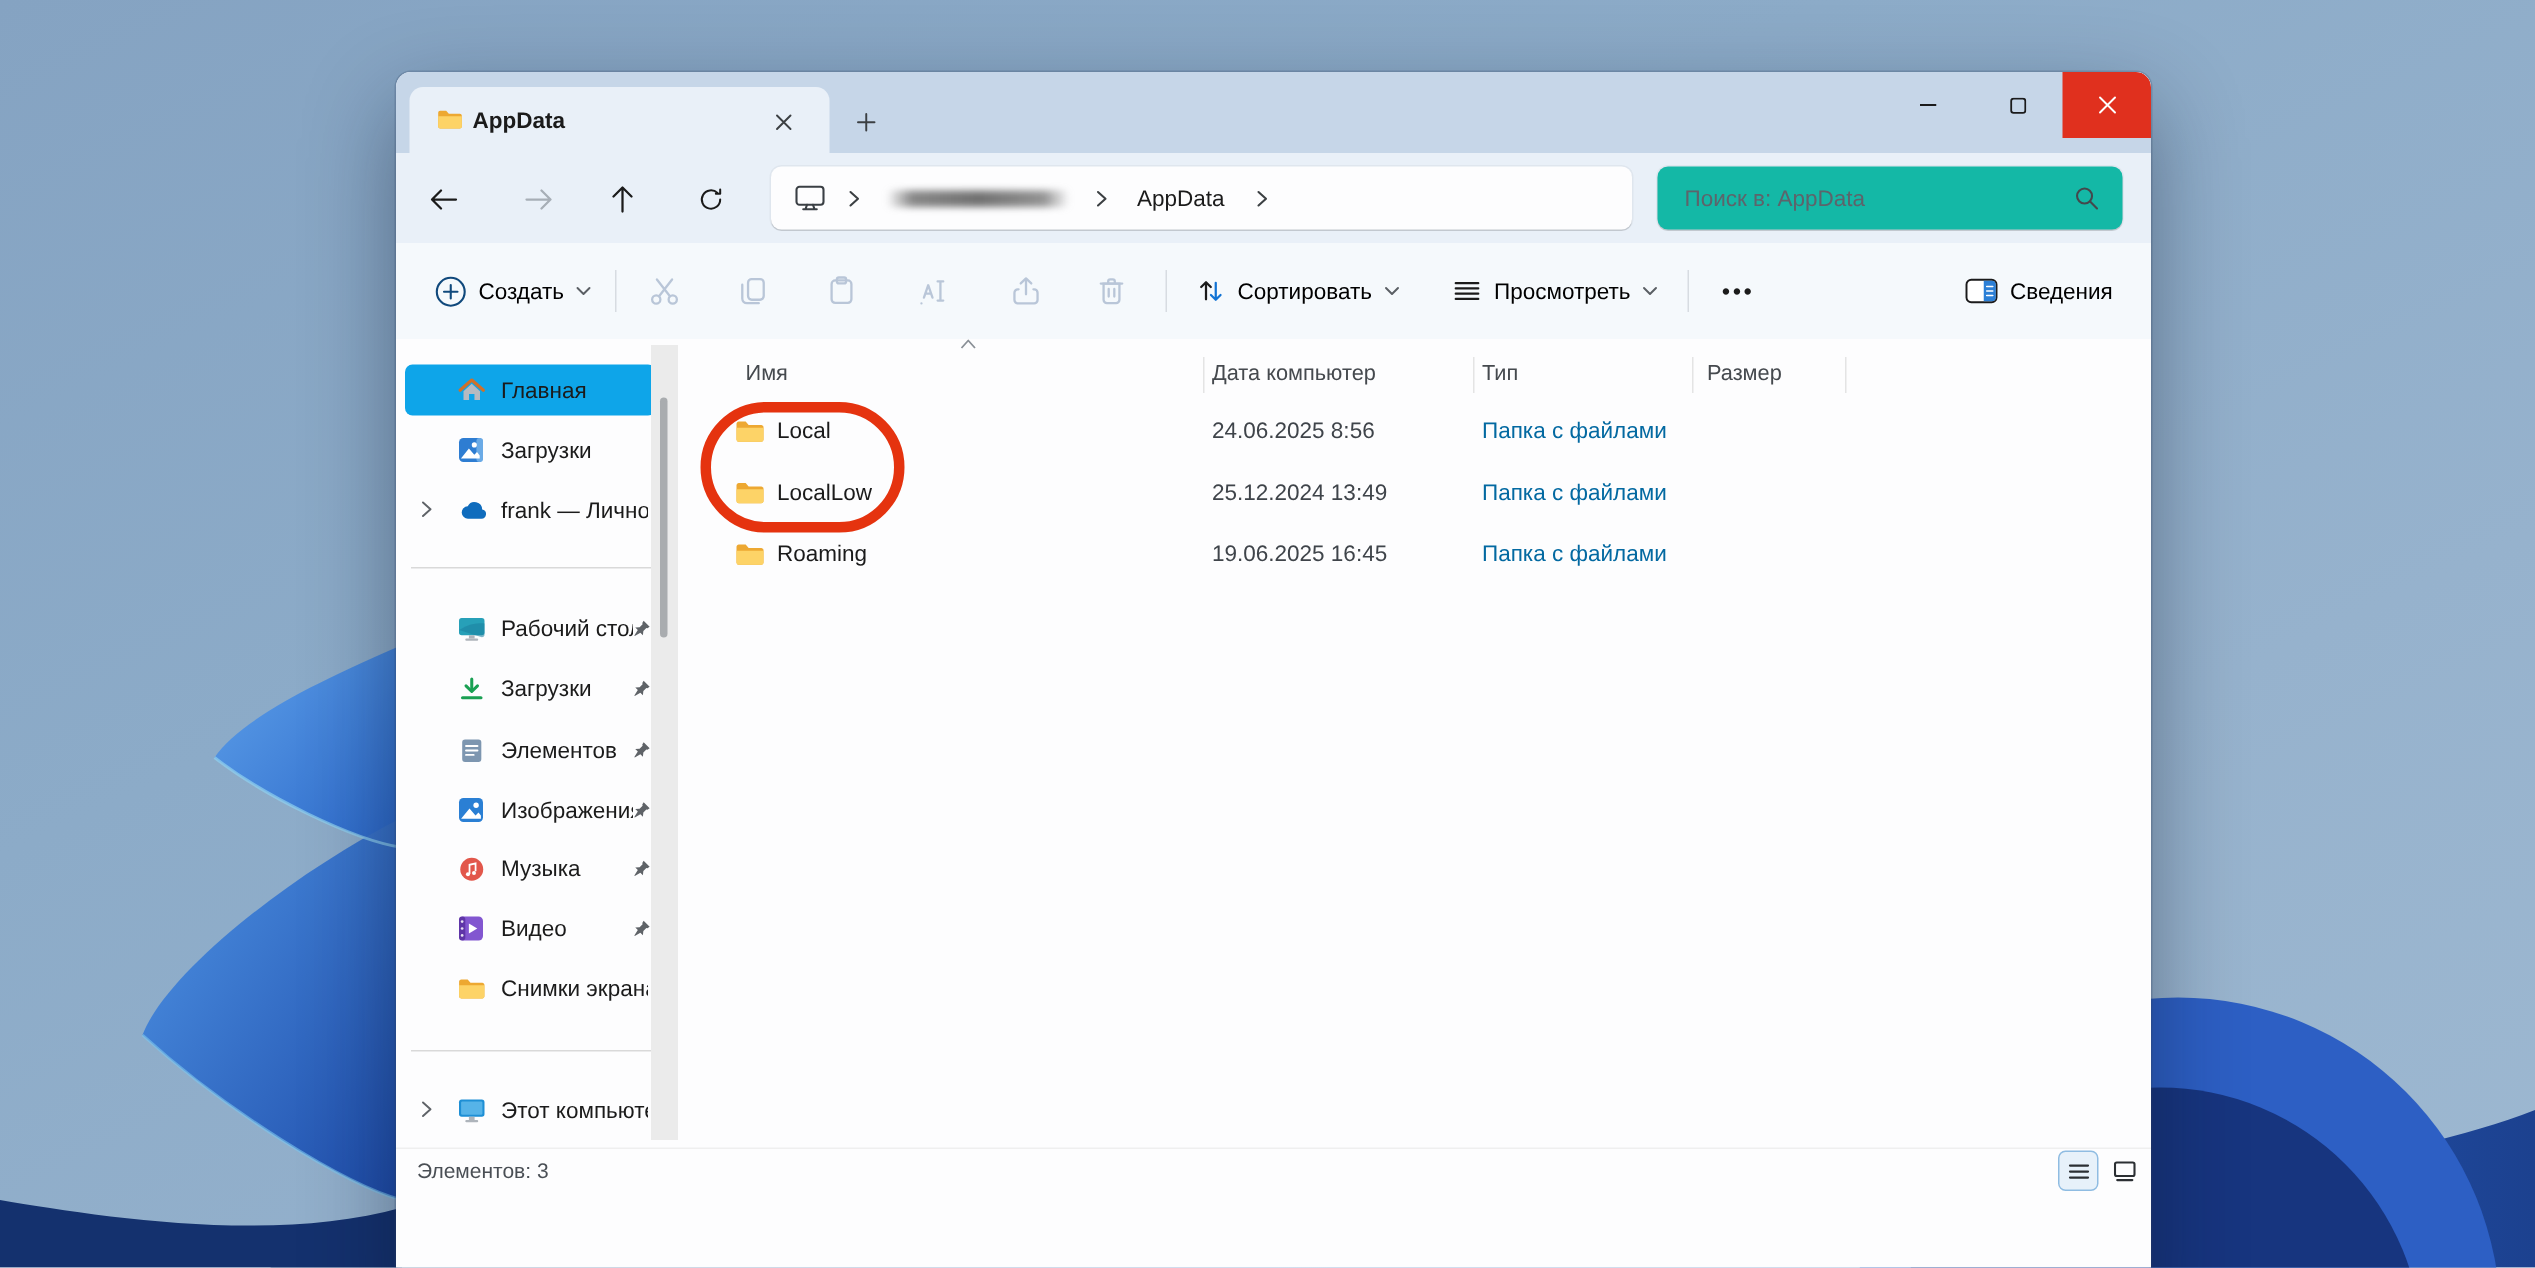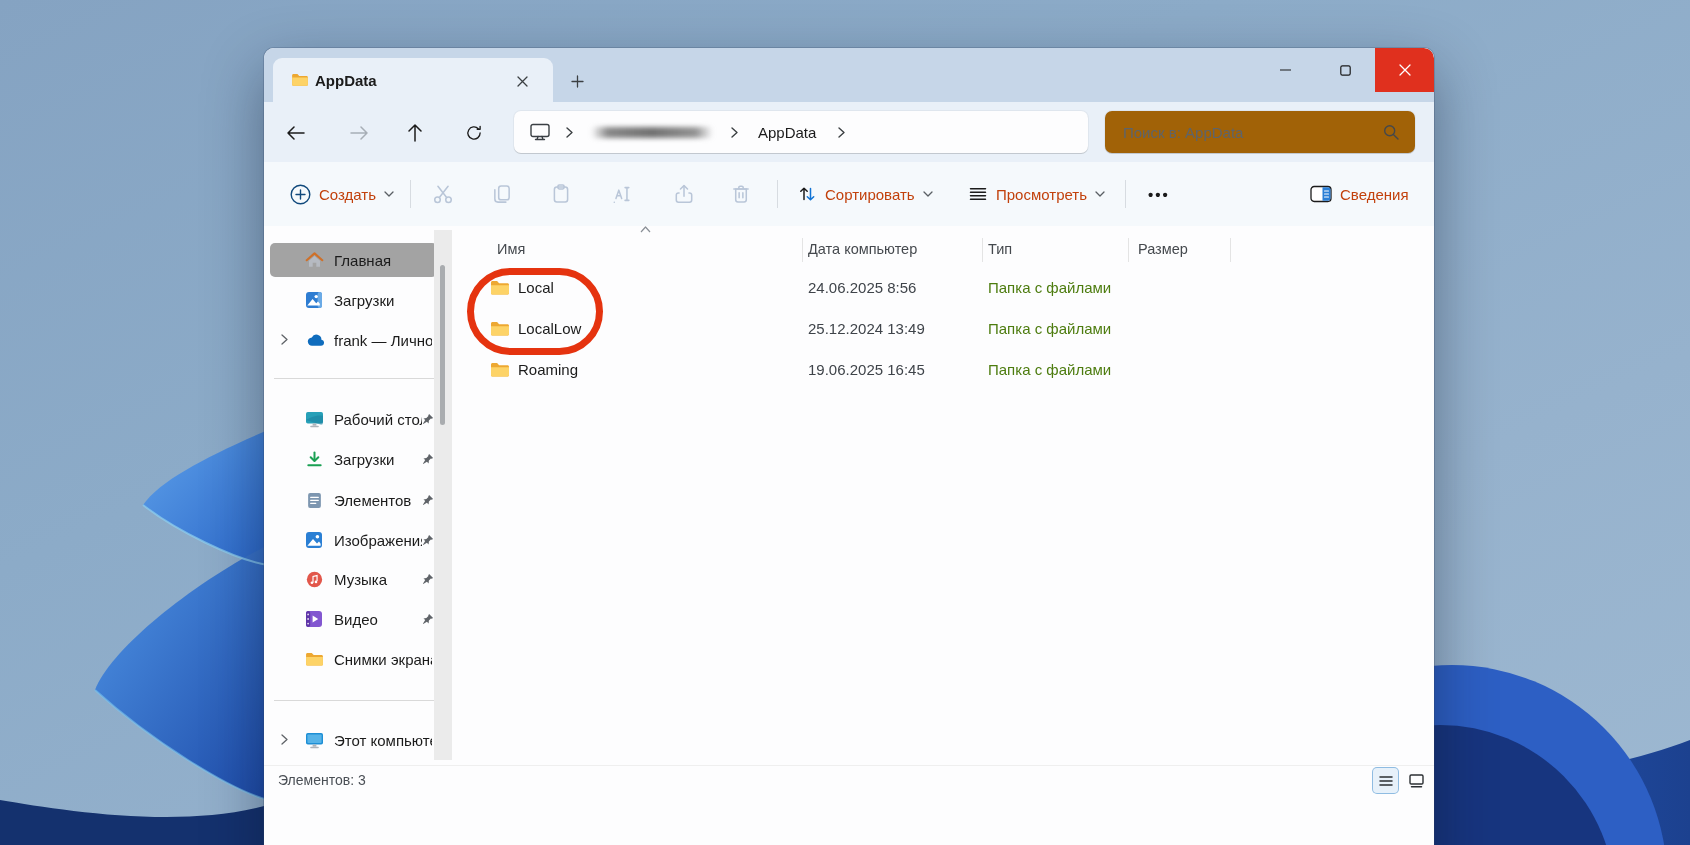--- a/index.html
+++ b/index.html
@@ -38,57 +38,57 @@
   .navbtn{position:absolute;top:16px;width:30px;height:30px;display:flex;align-items:center;justify-content:center;border-radius:5px;}
   .addrbar{
     position:absolute;left:250px;top:9px;width:574px;height:42px;background:#fdfdfe;
     border-radius:7px;box-shadow:0 1px 0 rgba(0,0,0,.13),0 0 0 1px rgba(0,0,0,.04);
     display:flex;align-items:center;
   }
   .crumbtxt{font-size:15px;color:#1b1b1b;}
   .blurseg{width:122px;height:11px;border-radius:3px;filter:blur(2.5px);
     background:linear-gradient(90deg,rgba(130,130,130,0),rgba(115,115,115,.85) 14%,rgba(100,100,100,.92) 50%,rgba(120,120,120,.8) 86%,rgba(130,130,130,0));}
   .searchbox{
-    position:absolute;left:841px;top:9px;width:310px;height:42px;background:#a16207;
+    position:absolute;left:841px;top:9px;width:310px;height:42px;background:#14b8a6;
     border-radius:7px;box-shadow:0 1px 0 rgba(0,0,0,.13),0 0 0 1px rgba(0,0,0,.04);
     display:flex;align-items:center;
   }
   .searchbox input{
     border:none;outline:none;background:transparent;flex:1;margin-left:16px;
     font-family:inherit;font-size:15px;color:#1b1b1b;
   }
   .searchbox input::placeholder{color:#5d646b;opacity:1;}
   
   .toolbar{position:absolute;left:0;top:114px;right:0;height:64px;background:#f5f9fc;border-bottom:1px solid #e3e7eb;}
   .tbtn{position:absolute;top:14px;height:36px;display:flex;align-items:center;gap:8px;border-radius:5px;padding:0 6px;}
-  .tbtn .lab{font-size:15px;color:#c2410c;white-space:nowrap;}
+  .tbtn .lab{font-size:15px;color:#000000;white-space:nowrap;}
   .tico{position:absolute;top:20px;width:24px;height:24px;display:flex;align-items:center;justify-content:center;}
   .tdiv{position:absolute;top:18px;width:1px;height:28px;background:#d7dce1;}
   .more{font-size:15px;letter-spacing:2px;color:#1b1b1b;font-weight:700;}
   
   .bodyarea{position:absolute;left:0;top:178px;right:0;height:539px;background:#fdfdfe;}
   
   .srow{position:absolute;left:6px;width:167px;height:34px;border-radius:5px;display:flex;align-items:center;}
-  .srow.sel{background:#a3a3a3;}
+  .srow.sel{background:#0ea5e9;}
   .srow .chev{position:absolute;left:11px;top:11px;}
   .srow .ic{position:absolute;left:34px;width:20px;height:20px;top:7px;display:flex;align-items:center;justify-content:center;}
   .srow .lbl{position:absolute;left:64px;right:5px;font-size:15px;color:#1b1b1b;white-space:nowrap;overflow:hidden;}
   .srow.pinned .lbl{right:15px;}
   .srow .pin{position:absolute;right:3px;top:11px;}
   .sdiv{position:absolute;left:10px;width:163px;height:1px;background:#d9d9d9;}
   .sscroll-track{position:absolute;left:170px;top:4px;width:18px;height:530px;background:#ebebeb;}
   .sscroll-thumb{position:absolute;left:176px;top:39px;width:5px;height:160px;background:#a9acaf;border-radius:3px;}
   
   .colhead{position:absolute;top:10px;height:26px;font-size:14.5px;color:#45494e;display:flex;align-items:center;}
   .coldiv{position:absolute;top:12px;width:1px;height:24px;background:#e4e4e4;}
   .frow{position:absolute;left:196px;right:8px;height:40px;border-radius:4px;}
   .frow .fic{position:absolute;left:30px;top:11px;}
   .frow .fname{position:absolute;left:58px;top:10px;font-size:15px;color:#1b1b1b;white-space:nowrap;}
   .frow .fdate{position:absolute;left:348px;top:10px;font-size:15px;color:#3f444a;white-space:nowrap;}
-  .frow .ftype{position:absolute;left:528px;top:10px;font-size:15px;color:#4d7c0f;white-space:nowrap;}
+  .frow .ftype{position:absolute;left:528px;top:10px;font-size:15px;color:#0369a1;white-space:nowrap;}
   .frow .fsize{position:absolute;left:680px;top:10px;font-size:15px;color:#3f444a;}
   
   .annot{
     position:absolute;left:203px;top:220px;width:136px;height:87px;
     border:7px solid #e5330f;border-radius:46px;box-sizing:border-box;z-index:30;
     pointer-events:none;
   }
   
   .statusbar{position:absolute;left:0;top:717px;right:0;height:30px;background:#fdfdfe;border-top:1px solid #efefef;}
   .stcount{position:absolute;left:14px;top:6px;font-size:14px;color:#4a4f55;}

